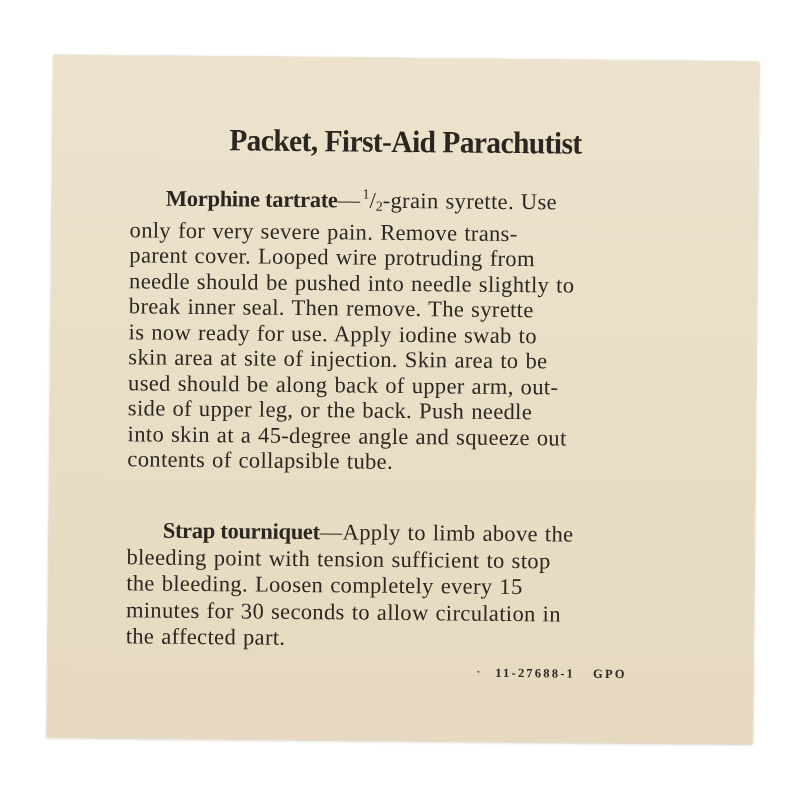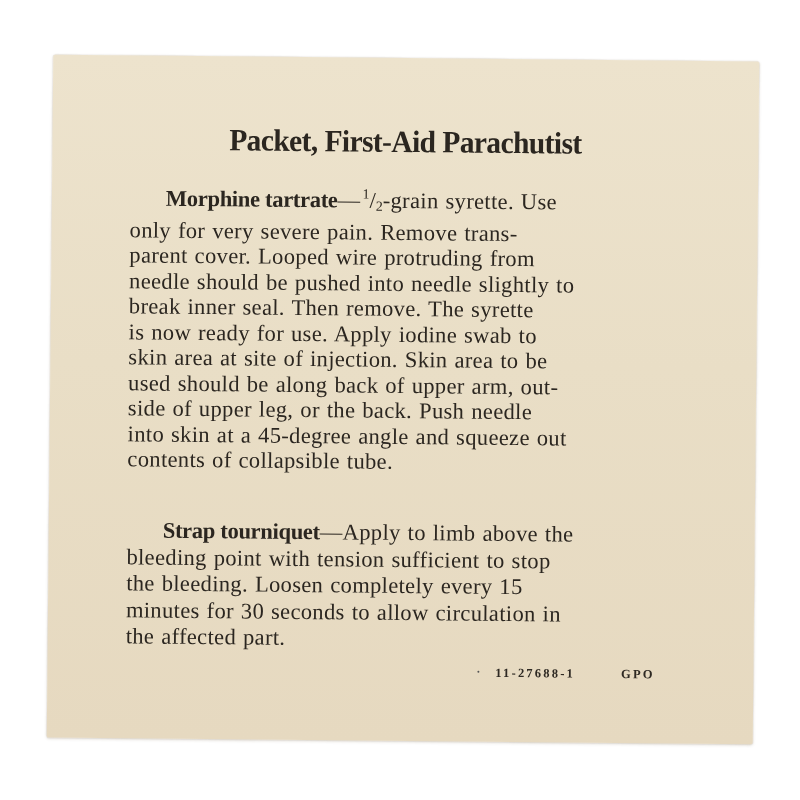--- a/index.html
+++ b/index.html
@@ -80,21 +80,21 @@
     .footer {
       position: absolute;
       top: 607px;
       left: 430px;
       font-family: "Liberation Serif", serif;
       font-weight: bold;
       font-size: 12.5px;
       letter-spacing: 2.2px;
       color: #2e2923;
     }
-    .footer .gpo { margin-left: 46px; }
+    .footer .gpo { margin-left: 18px; }
     .footer .dot {
       display: inline-block;
       width: 2px;
       height: 2px;
       background: #555;
       border-radius: 1px;
       margin-right: 16px;
       vertical-align: 4px;
     }
   </style>

